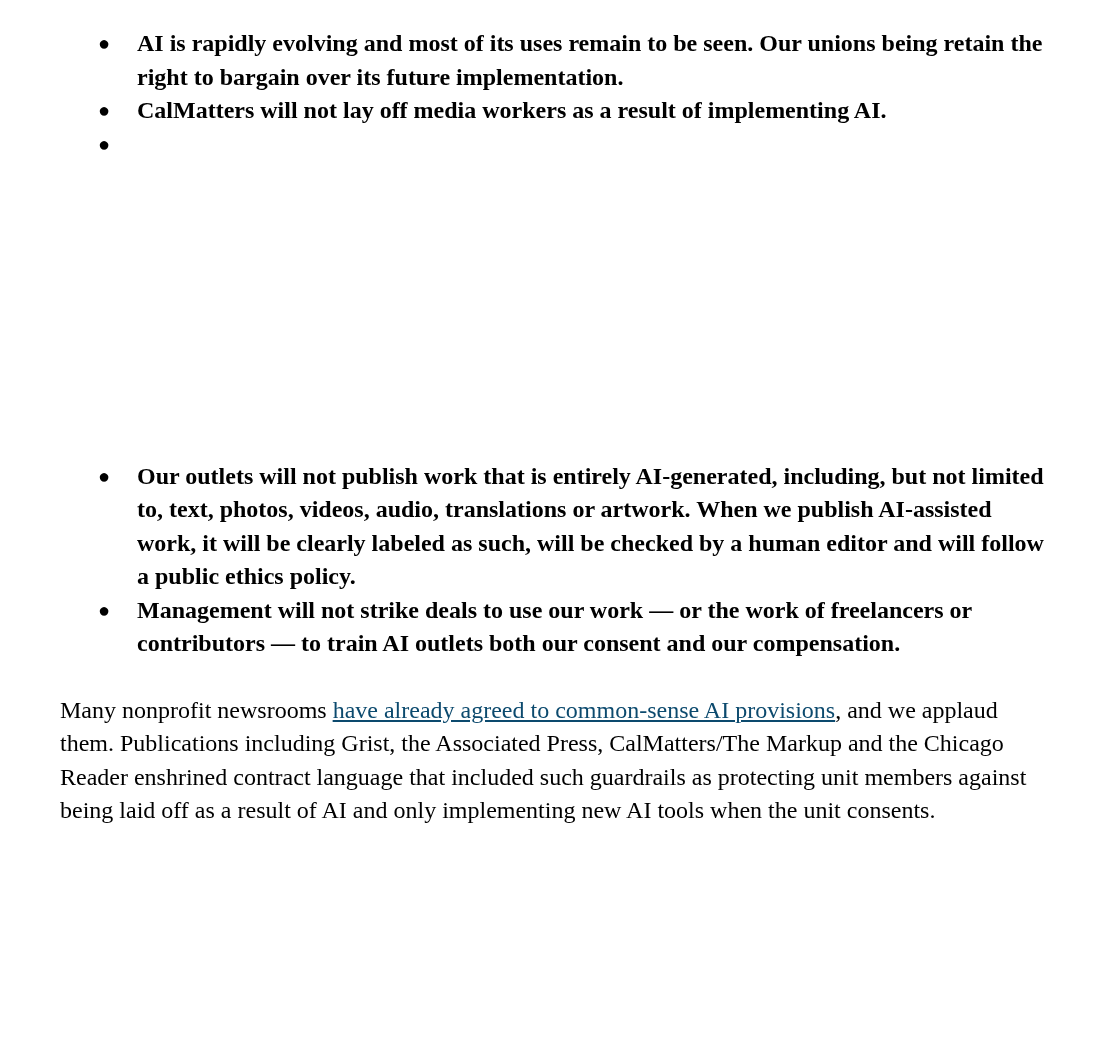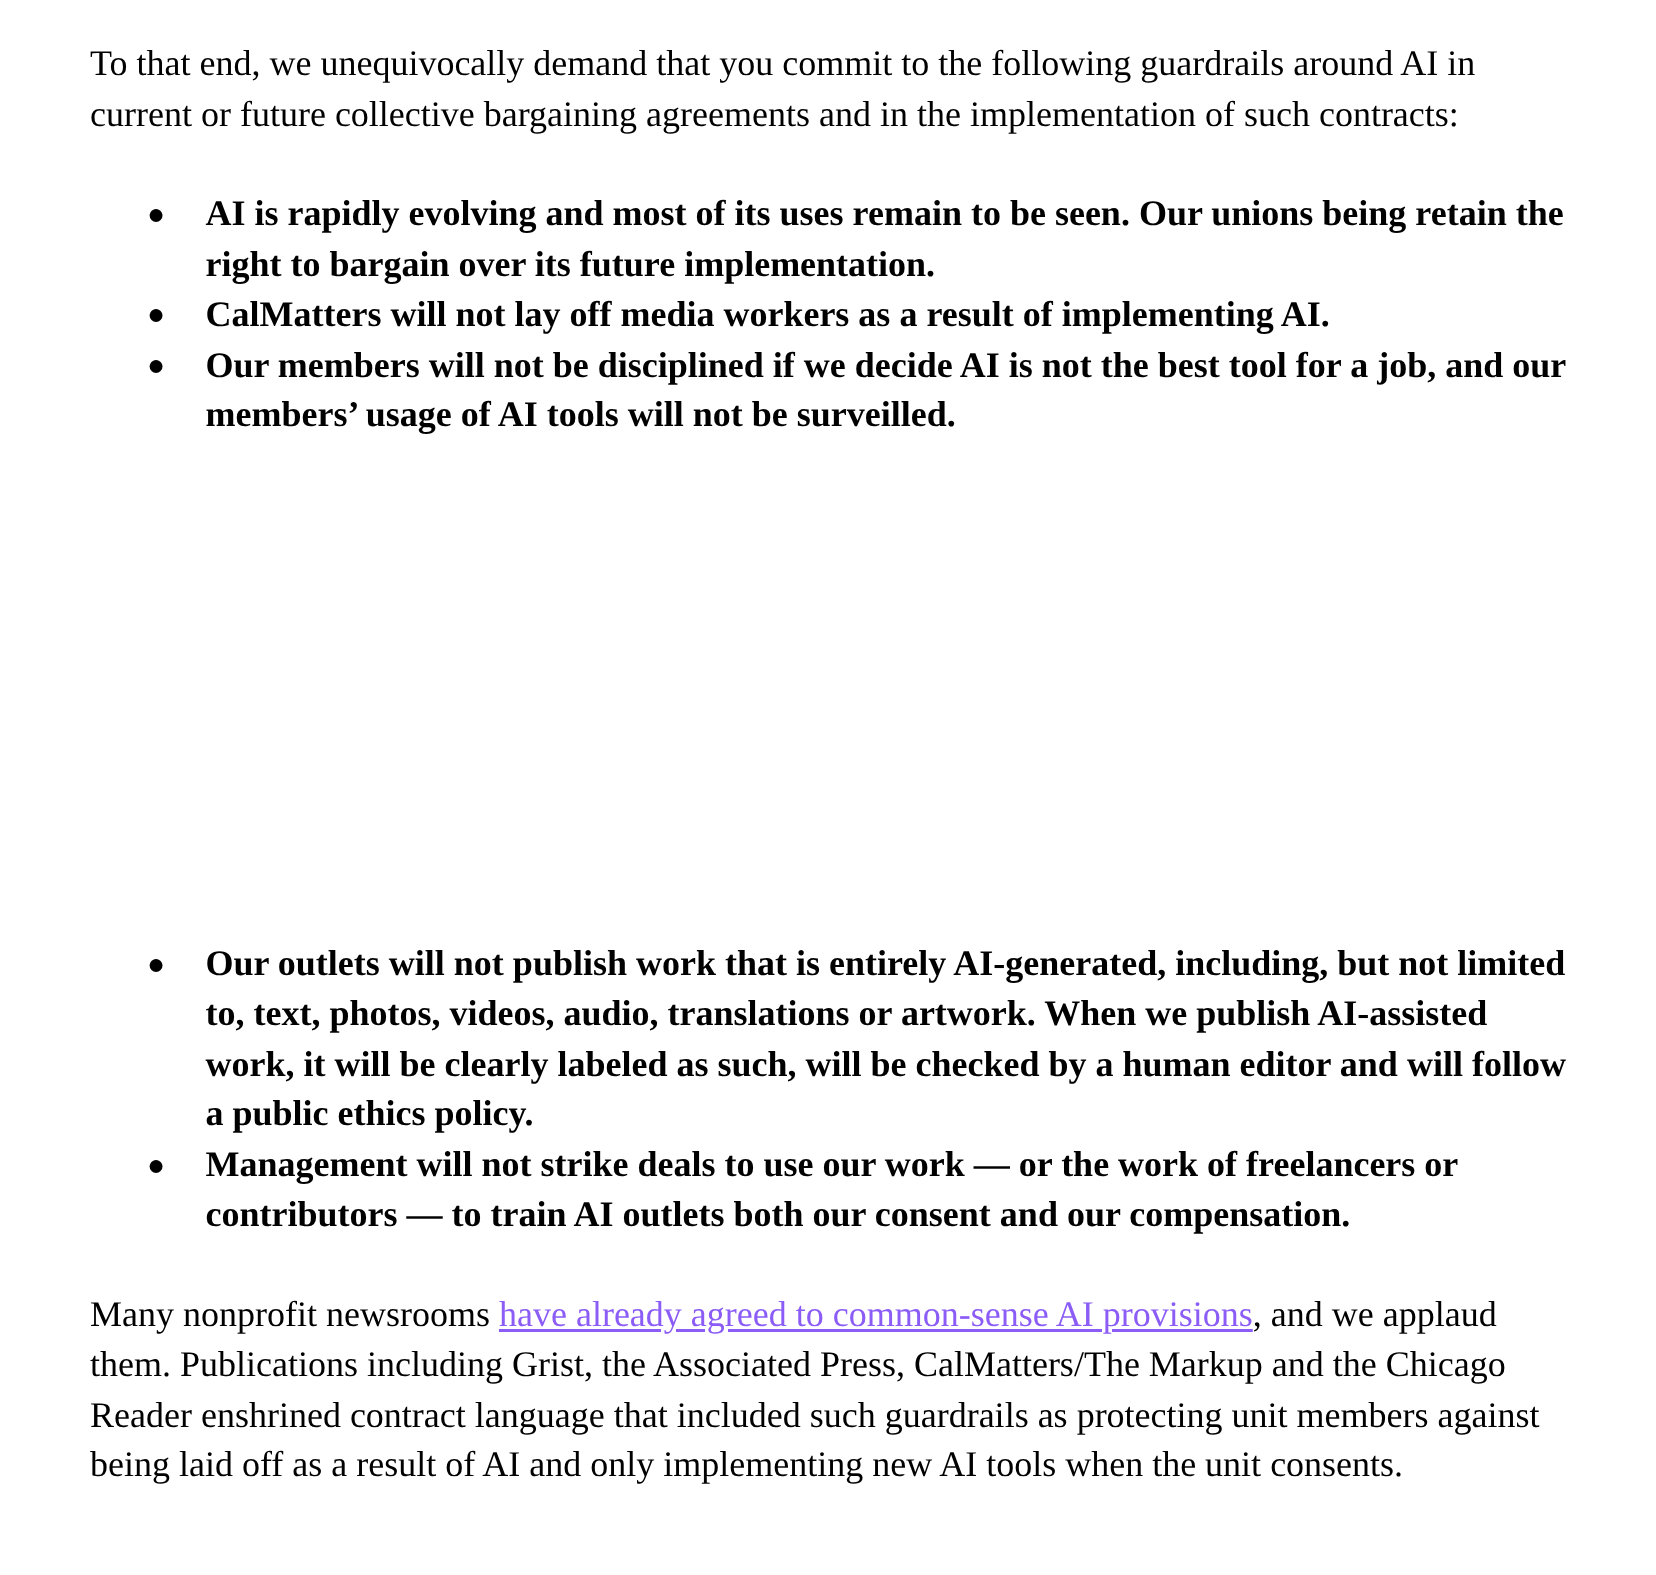--- a/index.html
+++ b/index.html
@@ -47,42 +47,40 @@
       font-weight: normal;
       font-size: 20px;
     }
     .gap {
       height: 332px;
     }
     .closing {
       margin-top: 33px;
     }
     a.link {
-      color: #8b5cf6;
+      color: #0c4a6e;
     }
   </style>
 </head>
 <body>
 
 <div class="page">
 
-  <p class="intro">To that end, we unequivocally demand that you commit to the following guardrails around AI in current or future collective bargaining agreements and in the implementation of such contracts:</p>
 
   <ul class="guardrails">
     <li>
       <span class="bullet">●</span>
       <span>AI is rapidly evolving and most of its uses remain to be seen. Our unions being retain the right to bargain over its future implementation.</span>
     </li>
     <li>
       <span class="bullet">●</span>
       <span>CalMatters will not lay off media workers as a result of implementing AI.</span>
     </li>
     <li>
       <span class="bullet">●</span>
-      <span>Our members will not be disciplined if we decide AI is not the best tool for a job, and our members’ usage of AI tools will not be surveilled.</span>
     </li>
   </ul>
 
   <div class="gap"></div>
 
   <ul class="guardrails">
     <li>
       <span class="bullet">●</span>
       <span>Our outlets will not publish work that is entirely AI-generated, including, but not limited to, text, photos, videos, audio, translations or artwork. When we publish AI-assisted work, it will be clearly labeled as such, will be checked by a human editor and will follow a public ethics policy.</span>
     </li>

